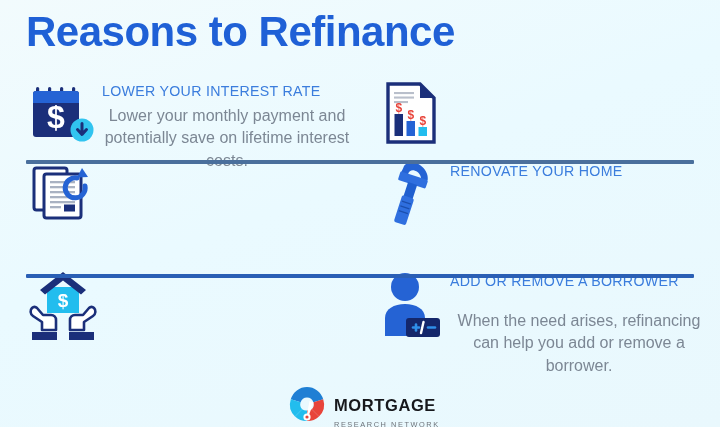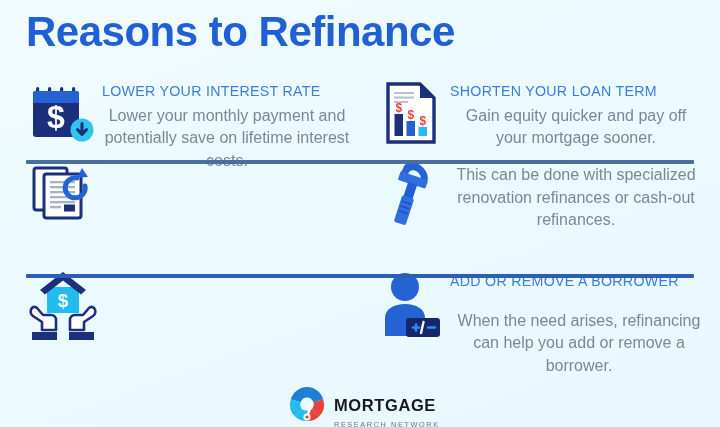--- a/index.html
+++ b/index.html
@@ -175,24 +175,20 @@
               <rect x="12" y="16.5" width="20" height="2.1"></rect>
               <rect x="12" y="21" width="14" height="2.1"></rect>
             </g>
             <rect x="12.5" y="34" width="8.5" height="22" fill="#1b2f7a"></rect>
             <rect x="24.5" y="41" width="8.5" height="15" fill="#2563d4"></rect>
             <rect x="36.5" y="47" width="8.5" height="9" fill="#22bdee"></rect>
             <text x="16.8" y="32" font-family="'Liberation Sans',sans-serif" font-size="12" font-weight="bold" fill="#e8443a" text-anchor="middle">$</text>
             <text x="28.8" y="39" font-family="'Liberation Sans',sans-serif" font-size="12" font-weight="bold" fill="#e8443a" text-anchor="middle">$</text>
             <text x="40.8" y="45" font-family="'Liberation Sans',sans-serif" font-size="12" font-weight="bold" fill="#e8443a" text-anchor="middle">$</text>
           </svg>
-        </div>
-        <div class="text-box">
-          <div class="heading">SHORTEN YOUR LOAN TERM</div>
-          <div class="body">Gain equity quicker and pay off your mortgage sooner.</div>
         </div>
       </div>
 
     </div>
 
     <div class="row row-2">
 
       <div class="cell cell-left">
         <div class="icon-box">
           <svg width="66" height="66" viewBox="0 0 66 66">
@@ -228,21 +224,21 @@
               <rect x="21.5" y="38" width="12.5" height="28" rx="2" fill="#2f6fdf"></rect>
               <g stroke="#1b4fae" stroke-width="1.2">
                 <line x1="23" y1="44" x2="32.5" y2="44"></line>
                 <line x1="23" y1="49" x2="32.5" y2="49"></line>
                 <line x1="23" y1="54" x2="32.5" y2="54"></line>
               </g>
             </g>
           </svg>
         </div>
         <div class="text-box">
-          <div class="body">This can be done with specialized renovation refinances or cash-out refinances.</div>
+          <div class="heading">RENOVATE YOUR HOME</div>
         </div>
       </div>
 
     </div>
 
     <div class="row row-3">
 
       <div class="cell cell-left">
         <div class="icon-box">
           <svg width="72" height="74" viewBox="0 0 72 74">

